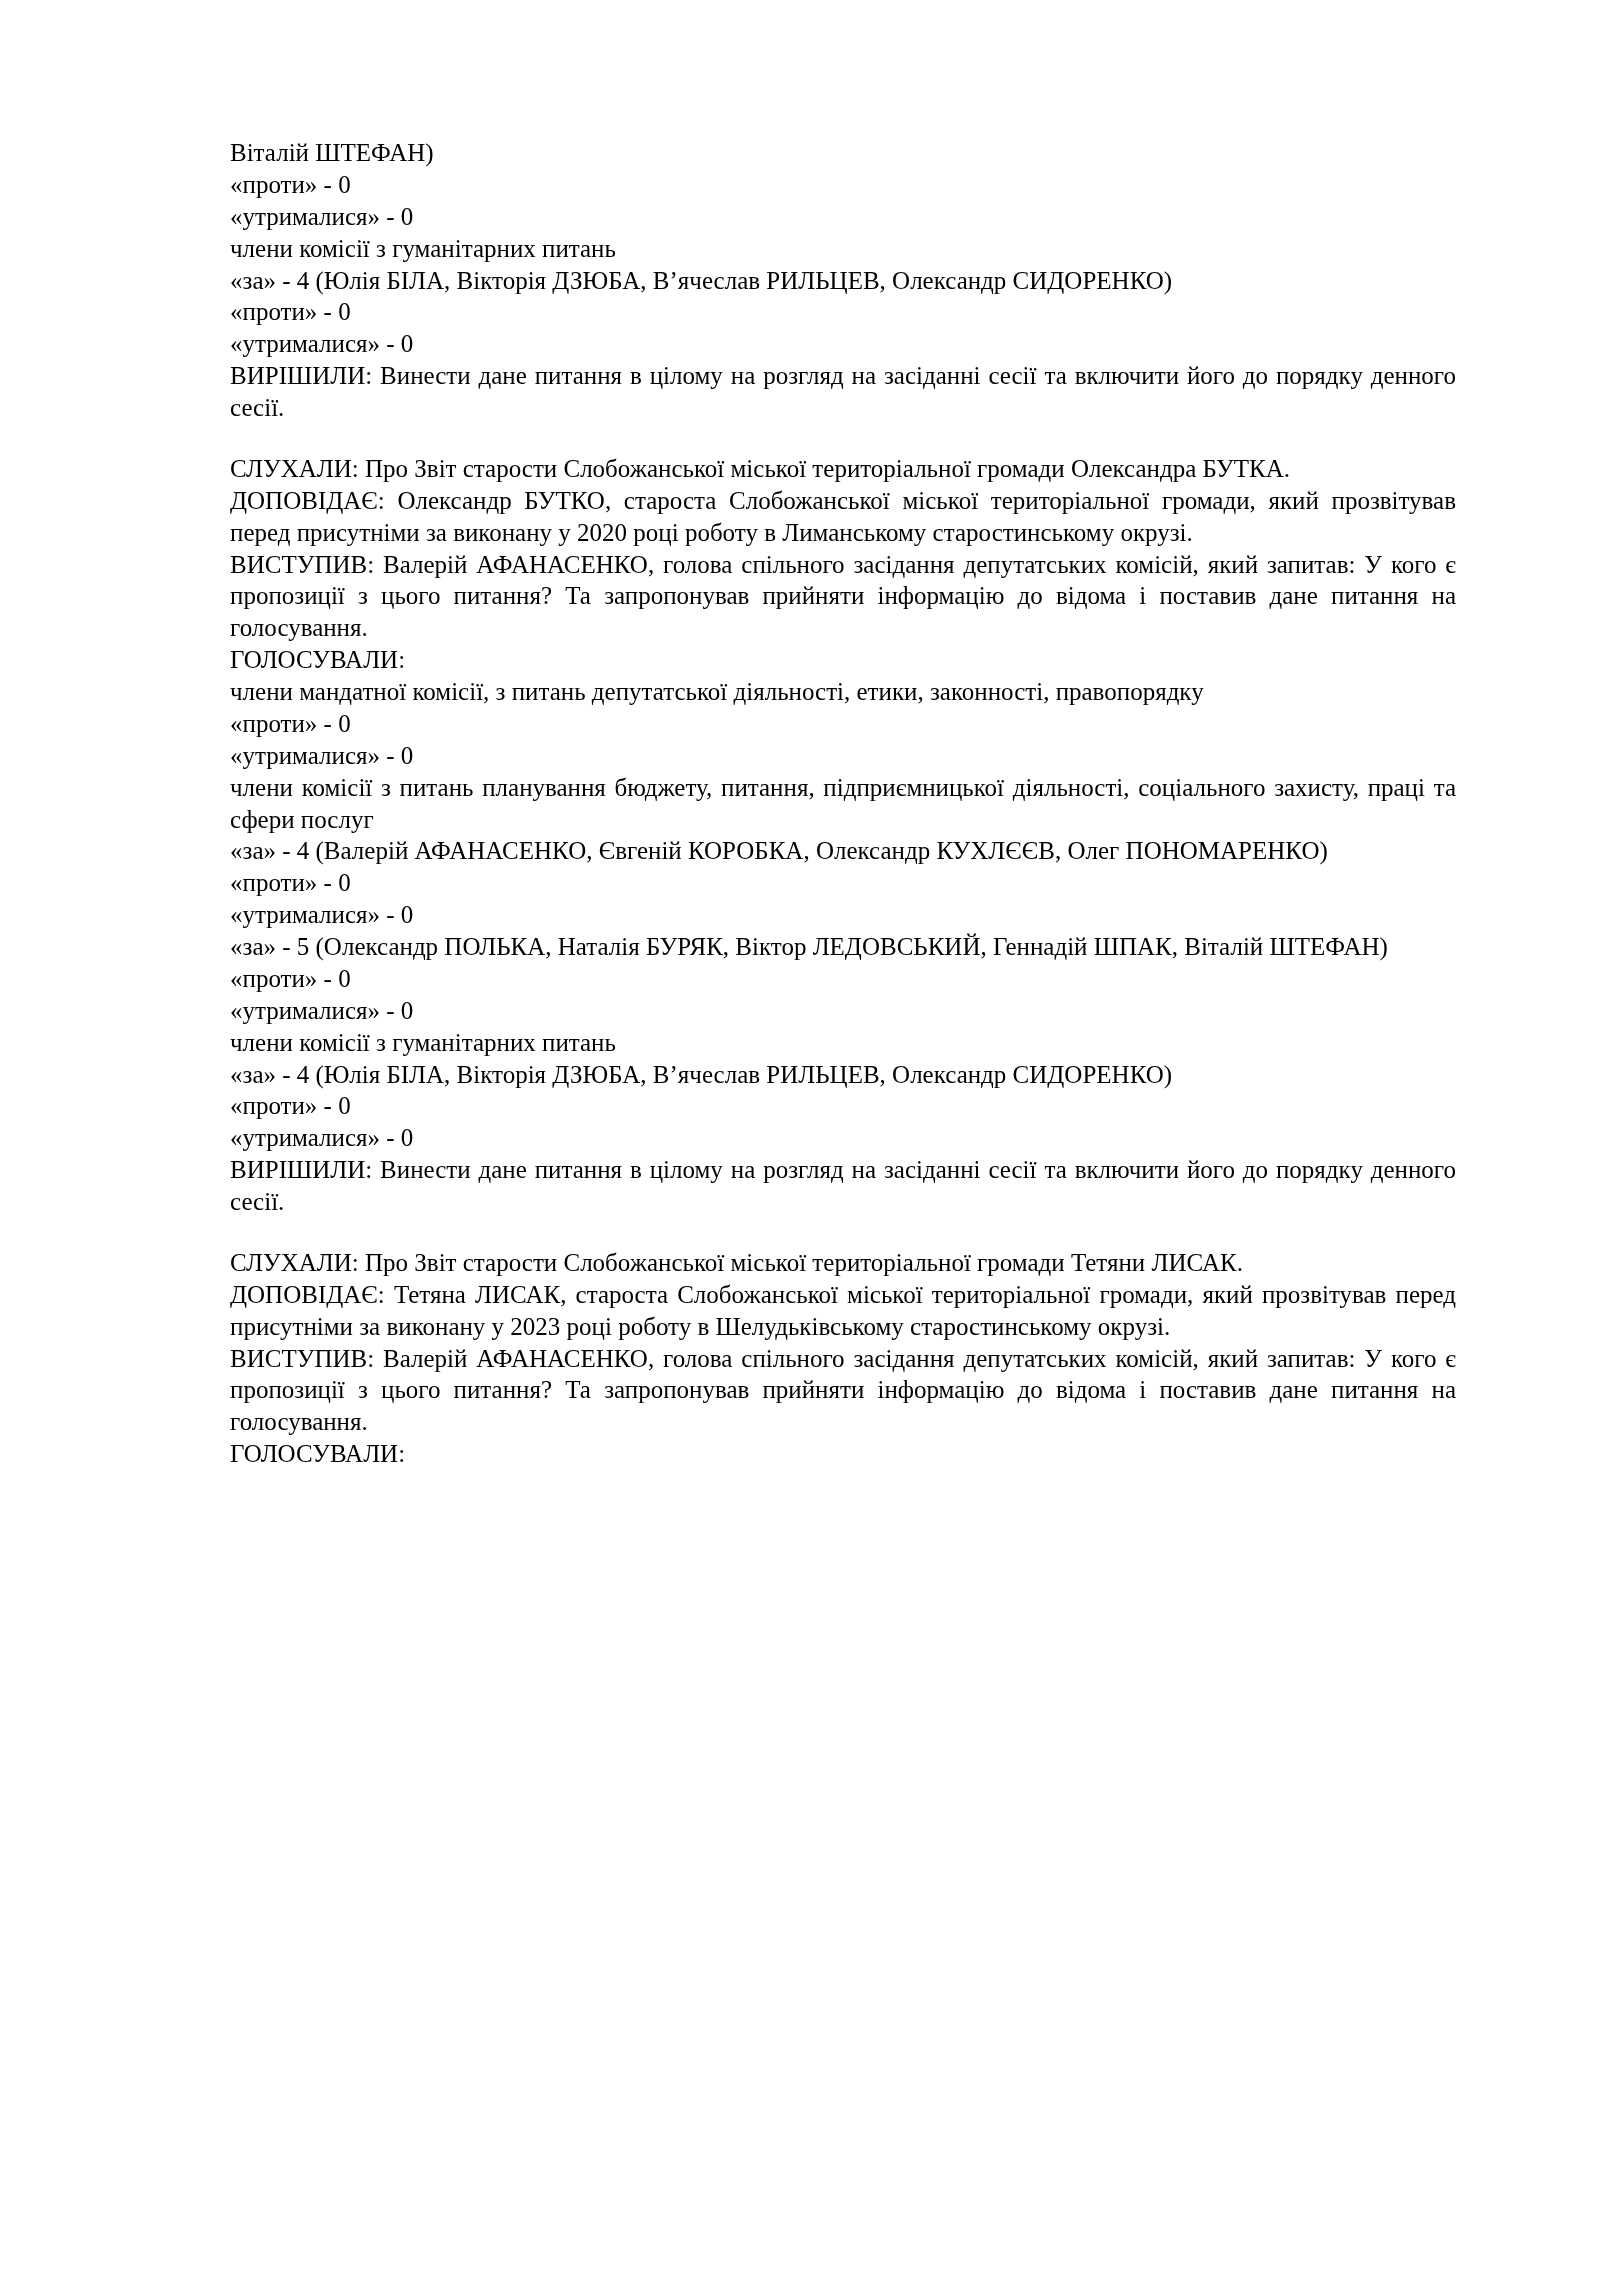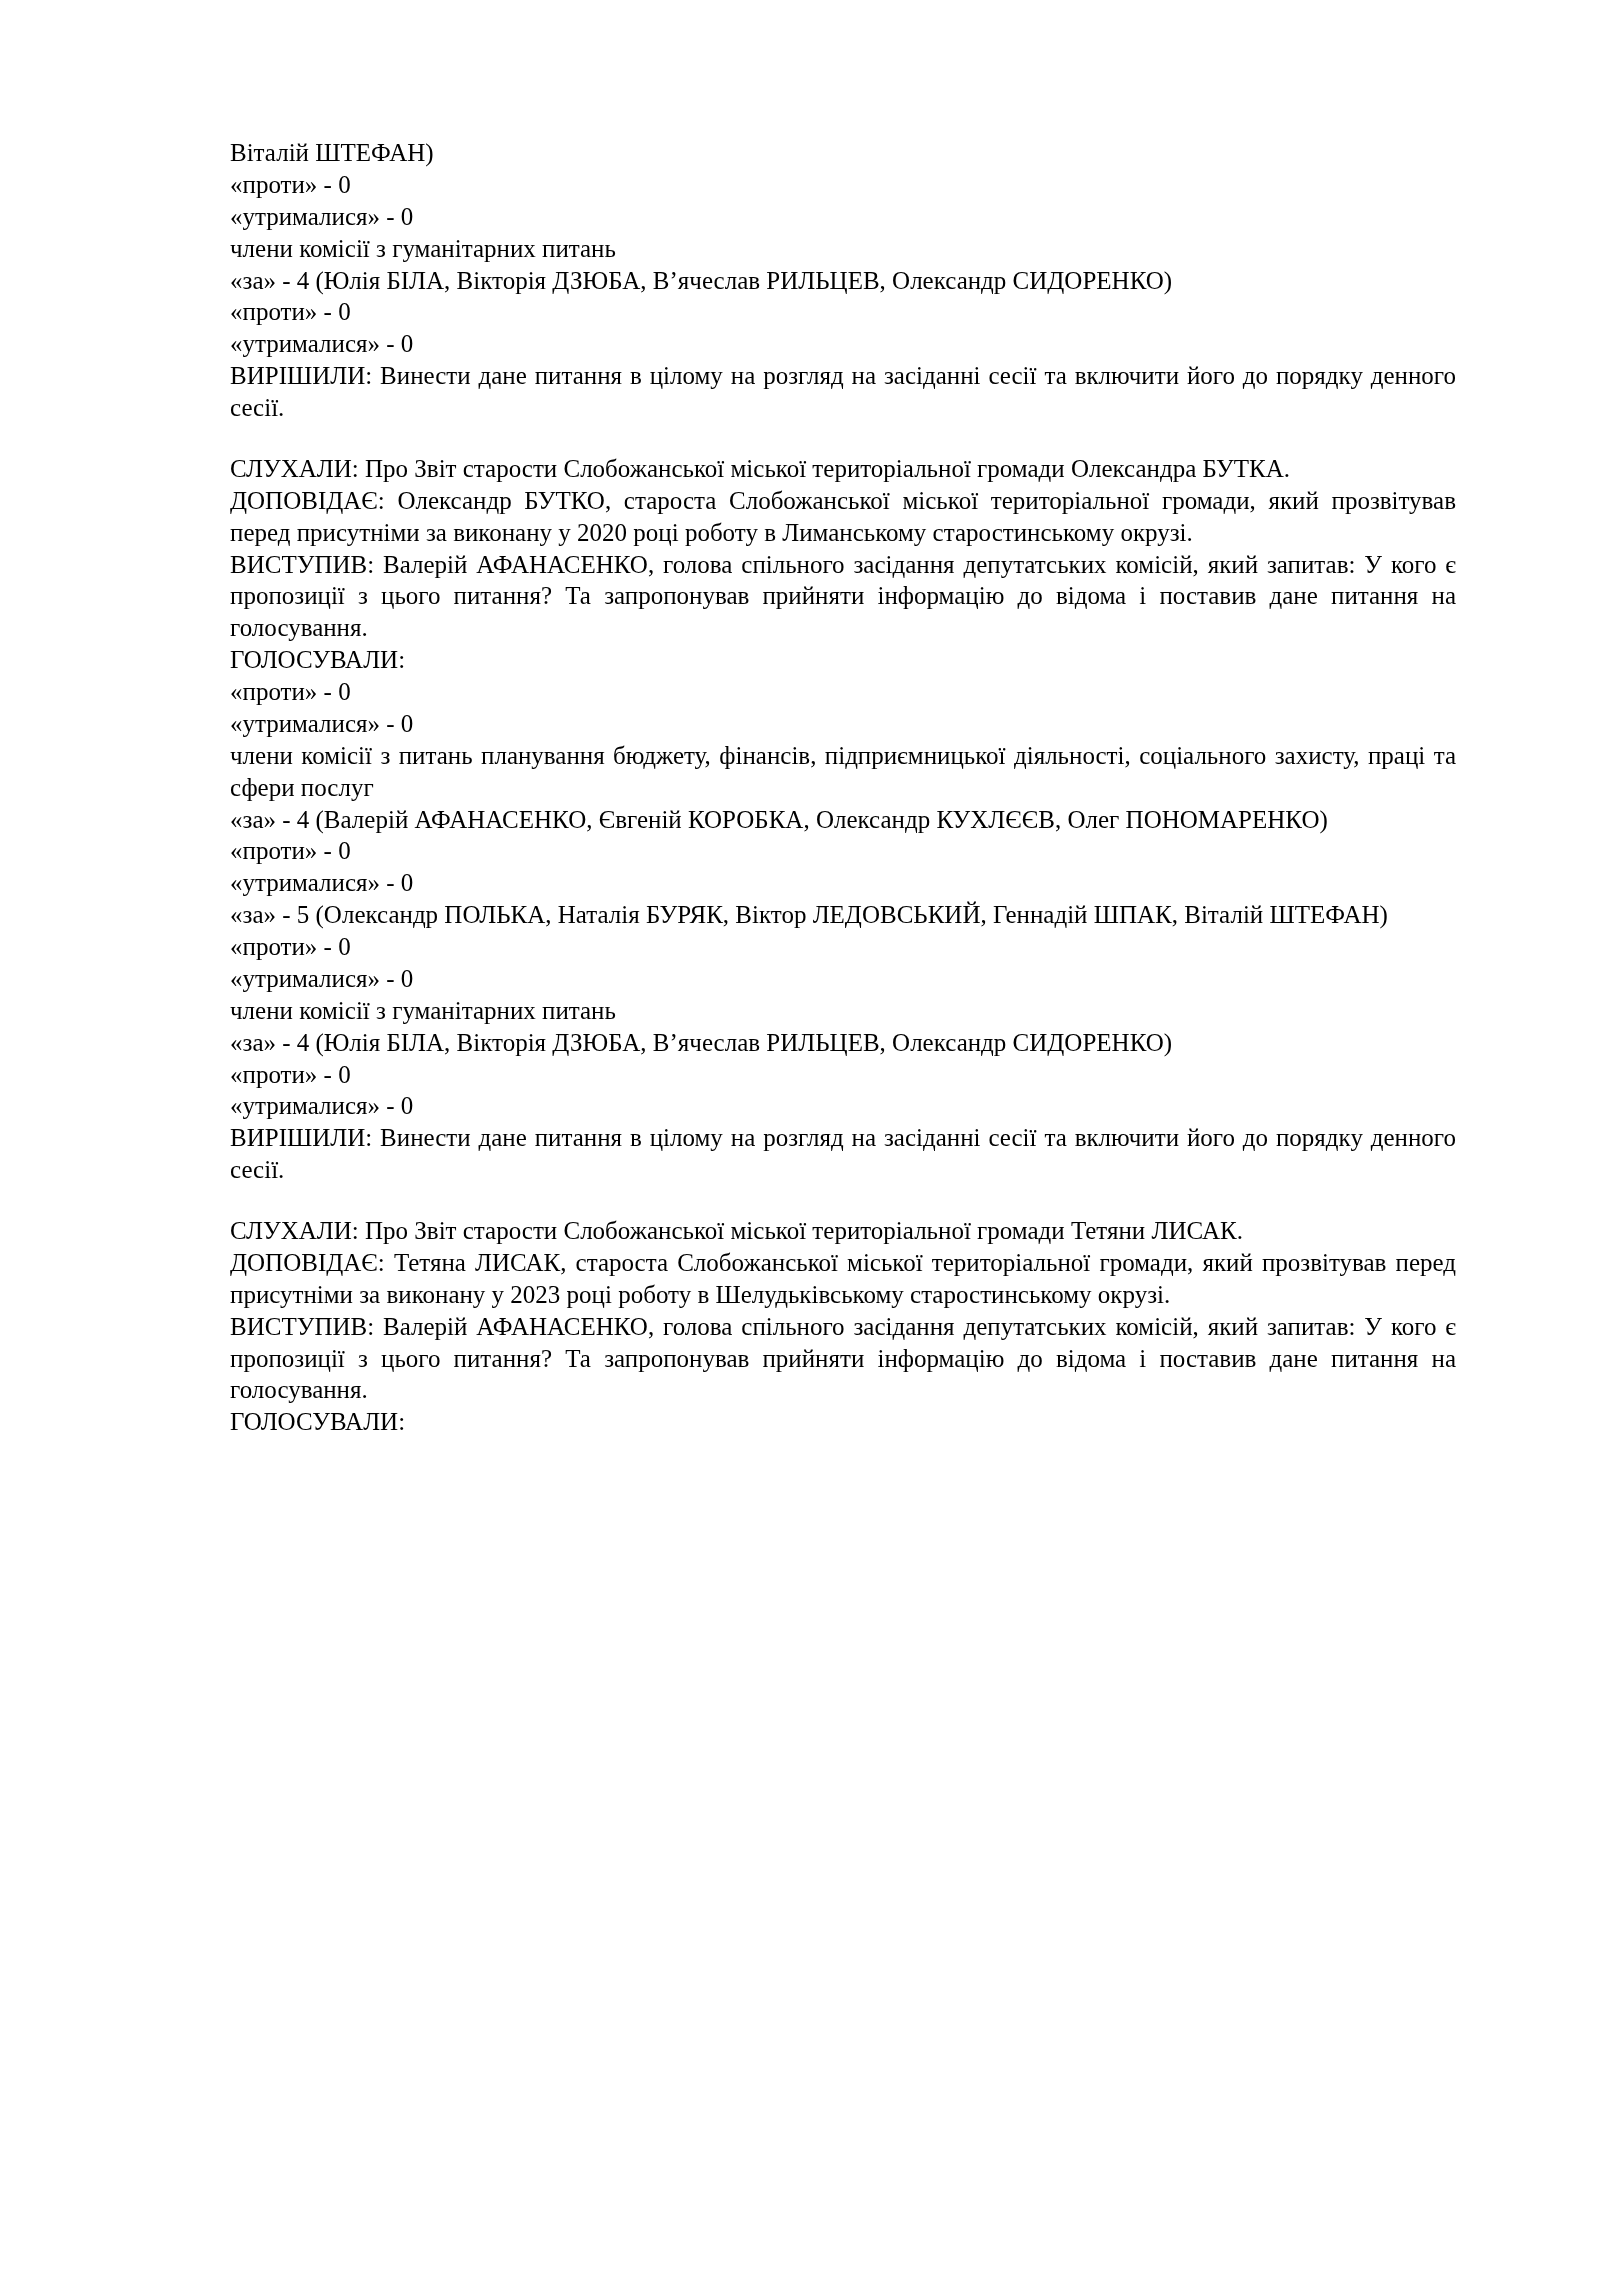--- a/index.html
+++ b/index.html
@@ -46,23 +46,24 @@
       <p class="plain">члени комісії з гуманітарних питань</p>
       <p class="plain">«за» - 4 (Юлія БІЛА, Вікторія ДЗЮБА, В’ячеслав РИЛЬЦЕВ, Олександр СИДОРЕНКО)</p>
       <p class="plain">«проти» - 0</p>
       <p class="plain">«утрималися» - 0</p>
       <p class="justify">ВИРІШИЛИ: Винести дане питання в цілому на розгляд на засіданні сесії та включити його до порядку денного сесії.</p>
       <div class="spacer"></div>
       <p class="justify">СЛУХАЛИ: Про  Звіт  старости Слобожанської міської територіальної громади Олександра БУТКА.</p>
       <p class="justify">ДОПОВІДАЄ: Олександр БУТКО, староста Слобожанської міської територіальної громади, який прозвітував перед присутніми за виконану у 2020 році роботу в Лиманському старостинському окрузі.</p>
       <p class="justify">ВИСТУПИВ: Валерій АФАНАСЕНКО, голова спільного засідання депутатських комісій, який запитав: У кого є пропозиції з цього питання? Та запропонував прийняти інформацію до відома і поставив дане питання  на голосування.</p>
       <p class="plain">ГОЛОСУВАЛИ:</p>
+      <p class="plain">члени мандатної комісії, з питань депутатської діяльності, етики, законності, правопорядку</p>
       <p class="plain">«проти» - 0</p>
       <p class="plain">«утрималися» - 0</p>
-      <p class="justify">члени комісії з питань планування бюджету, фінансів, підприємницької діяльності, соціального захисту, праці та сфери послуг</p>
+      <p class="justify">члени комісії з питань планування бюджету, питання, підприємницької діяльності, соціального захисту, праці та сфери послуг</p>
       <p class="justify"> «за»  -  4  (Валерій  АФАНАСЕНКО,  Євгеній  КОРОБКА,  Олександр  КУХЛЄЄВ,  Олег ПОНОМАРЕНКО)</p>
       <p class="plain">«проти» - 0</p>
       <p class="plain">«утрималися» - 0</p>
       <p class="justify">«за»  -  5  (Олександр  ПОЛЬКА,  Наталія  БУРЯК,  Віктор  ЛЕДОВСЬКИЙ,  Геннадій  ШПАК, Віталій ШТЕФАН)</p>
       <p class="plain">«проти» - 0</p>
       <p class="plain">«утрималися» - 0</p>
       <p class="plain">члени комісії з гуманітарних питань</p>
       <p class="plain">«за» - 4 (Юлія БІЛА, Вікторія ДЗЮБА, В’ячеслав РИЛЬЦЕВ, Олександр СИДОРЕНКО)</p>
       <p class="plain">«проти» - 0</p>
       <p class="plain">«утрималися» - 0</p>

